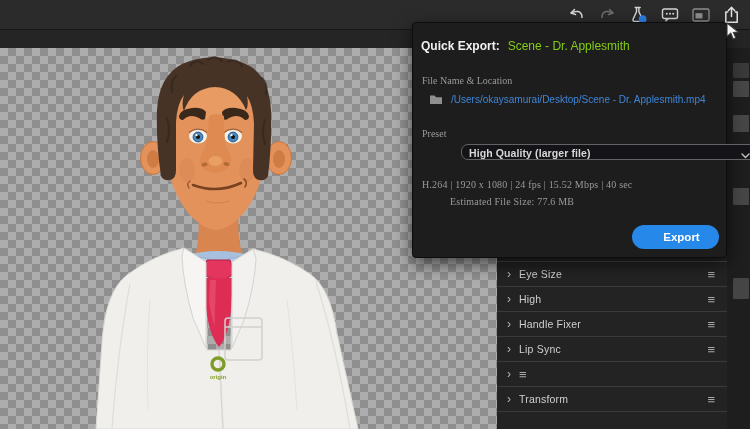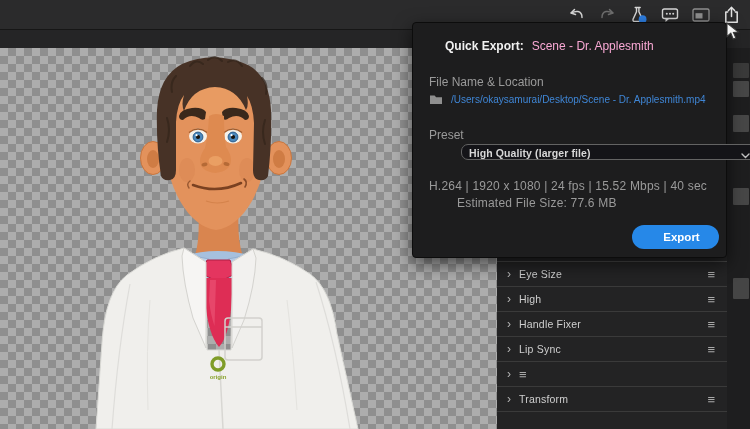--- a/index.html
+++ b/index.html
@@ -34,24 +34,24 @@
   .prop-menu { color:#a8a8a8; font-size:13px; line-height:1; }
   
   .scrollstrip { position:absolute; left:727px; top:48px; width:23px; height:381px; background:#1e1e1f; z-index:1; }
   .strip-block { position:absolute; left:6px; width:16px; background:#474747; border-radius:1px; }
   
   .popup {
     position:absolute; left:412px; top:22px; width:315px; height:236px; z-index:5;
     background:#1d1d1e; border:1px solid #0c0c0c; border-radius:4px;
     box-shadow:0 6px 18px rgba(0,0,0,.6);
   }
-  .qe-titlerow { position:absolute; left:32px; top:16px; display:flex; gap:8px; align-items:baseline; white-space:nowrap; }
+  .qe-titlerow { position:absolute; left:8px; top:16px; display:flex; gap:8px; align-items:baseline; white-space:nowrap; }
   .qe-title { color:#f1f1f1; font-weight:bold; font-size:12px; }
-  .qe-scene { color:#f9a8d4; font-size:12px; }
-  .qe-label { position:absolute; left:16px; color:#9a9a9a; font-size:12px; }
+  .qe-scene { color:#84cc16; font-size:12px; }
+  .qe-label { position:absolute; left:9px; color:#9a9a9a; font-size:10px;font-family:Liberation Serif, serif; }
   .qe-filelabel { top:52px; }
   .qe-pathrow { position:absolute; left:16px; top:71px; display:flex; align-items:center; gap:8px; }
   .qe-path { color:#3f86d6; font-size:10px; white-space:nowrap; }
   .qe-presetlabel { top:105px; }
   .qe-dropdown {
     position:absolute; left:12px; top:121px; width:297px; height:16px;
     background:#141418; border:1px solid #636363; border-radius:7px;
     display:flex; align-items:flex-end; padding:0 7px; cursor:default;margin-left:36px;
   }
   .qe-dropdown-value { flex:1; color:#d8d8d8; font-size:10.5px; font-weight:bold; letter-spacing:.1px; }

